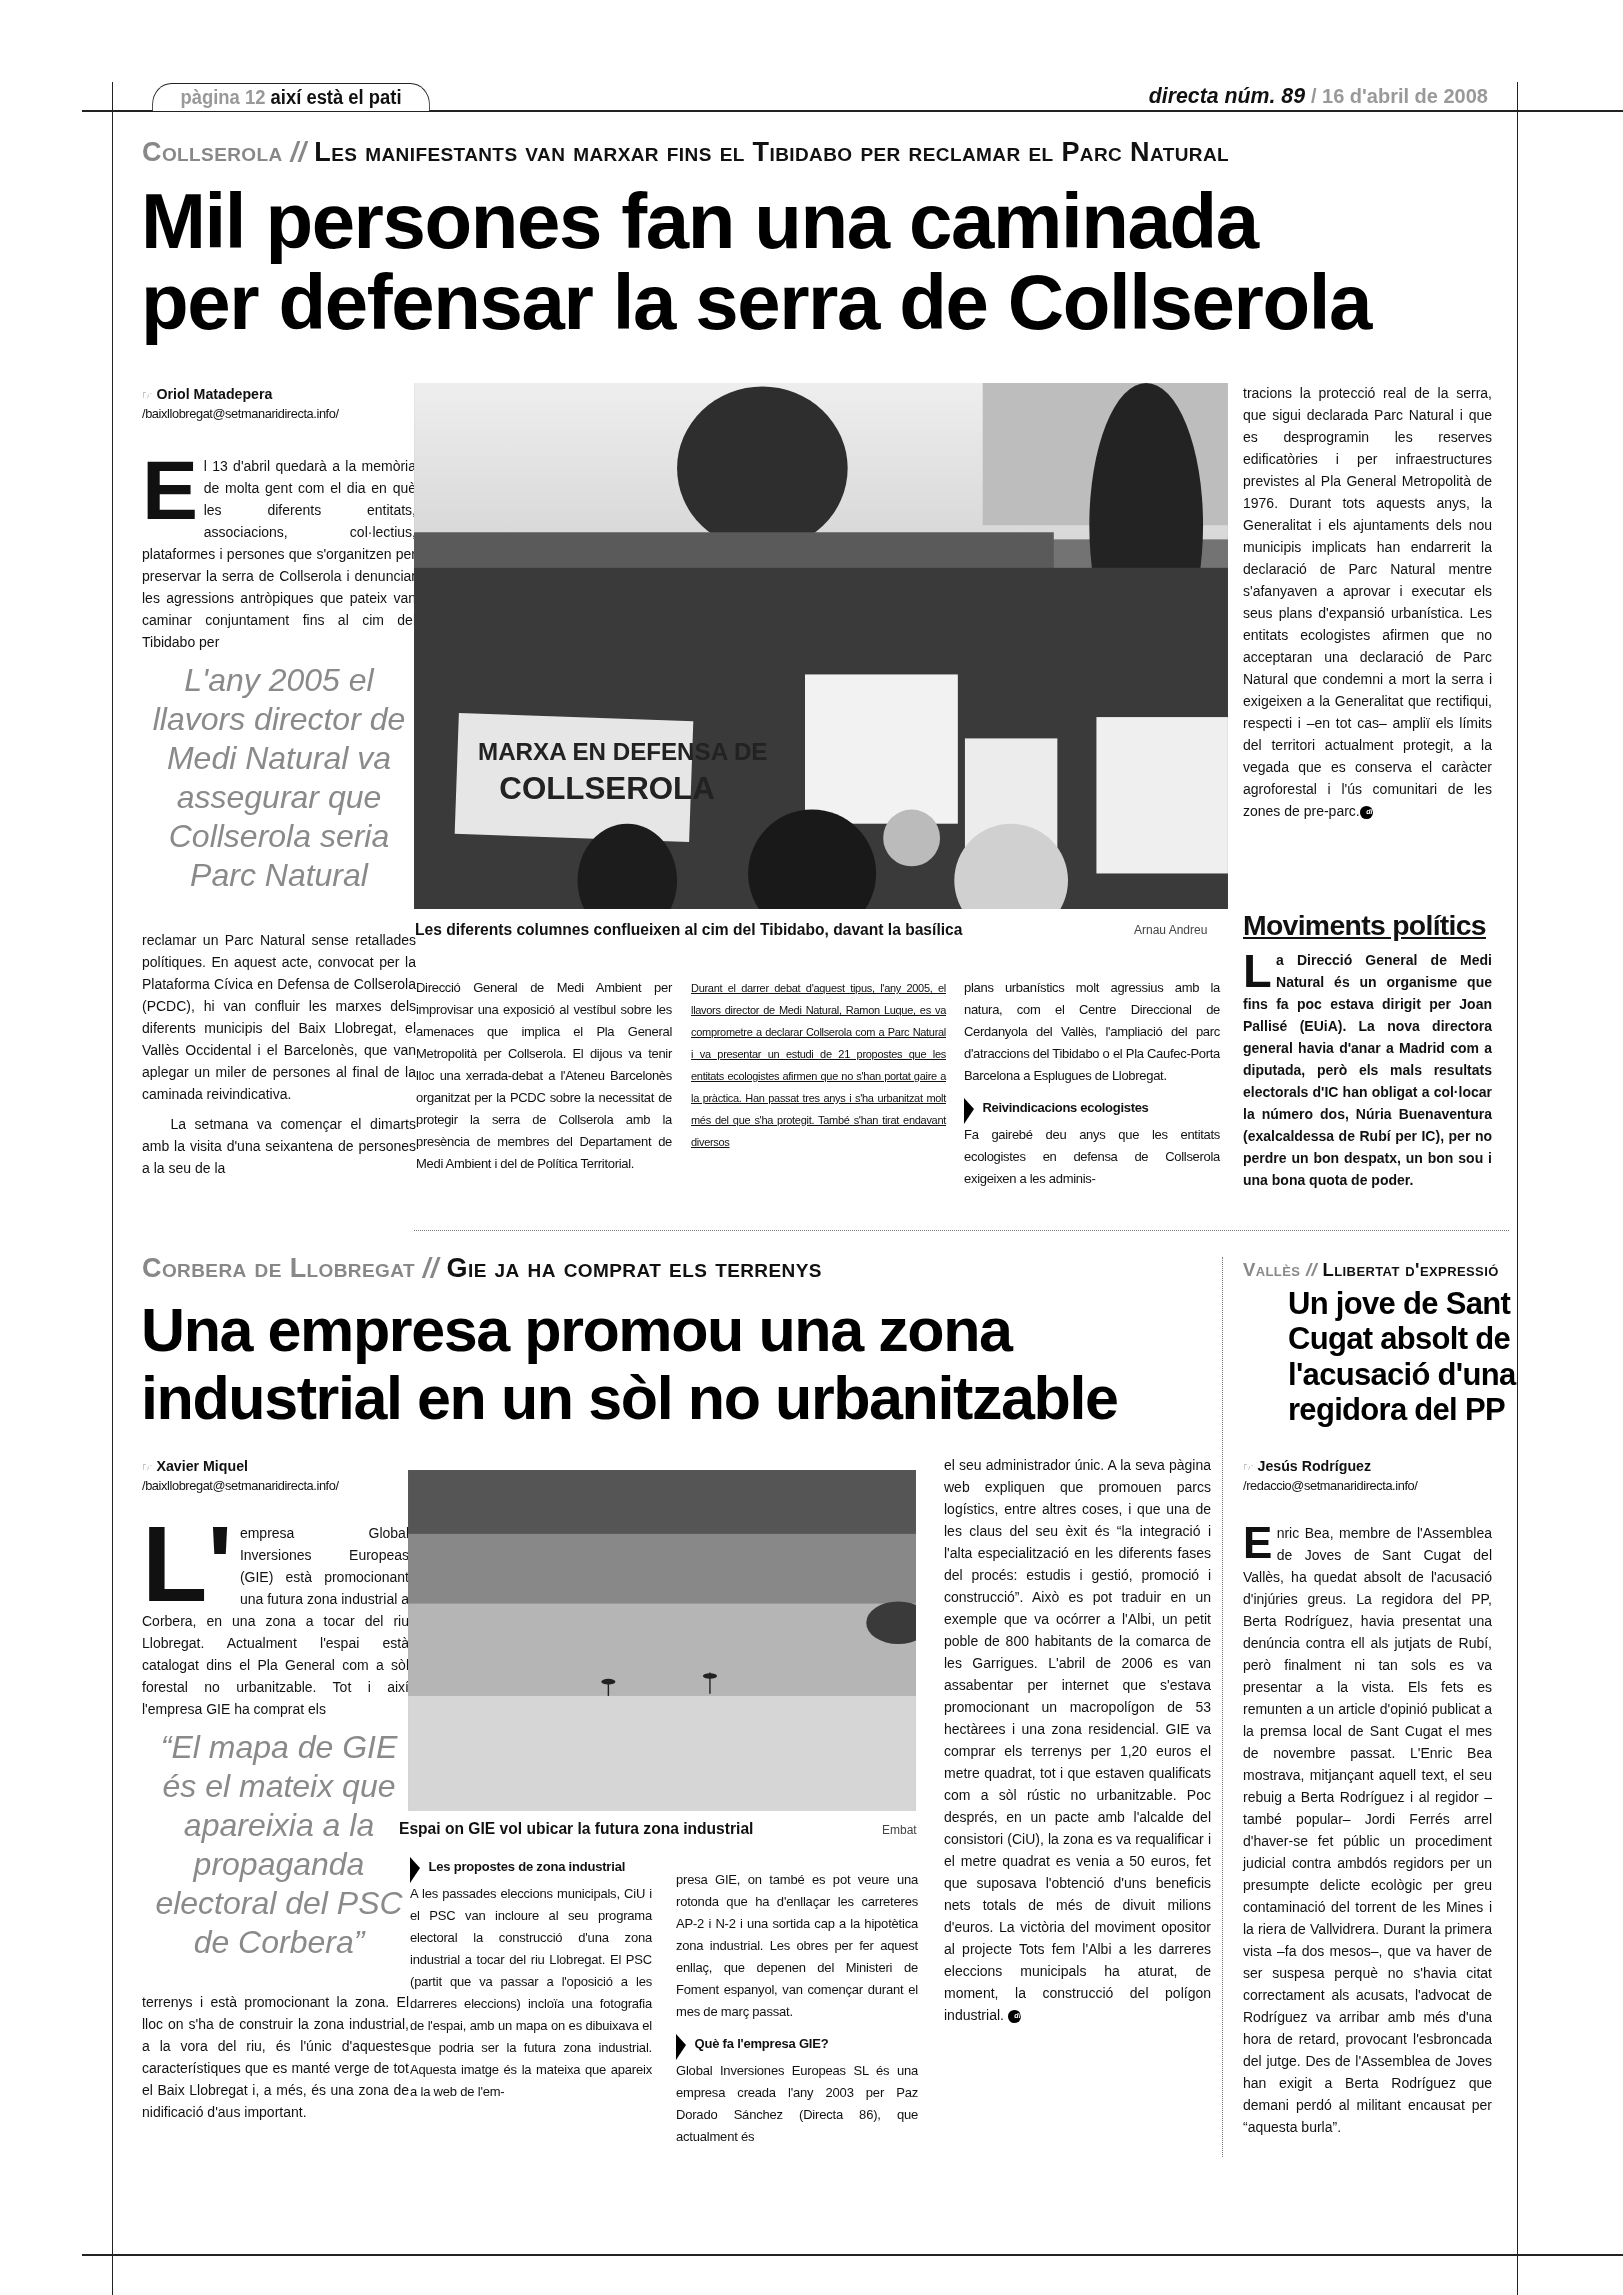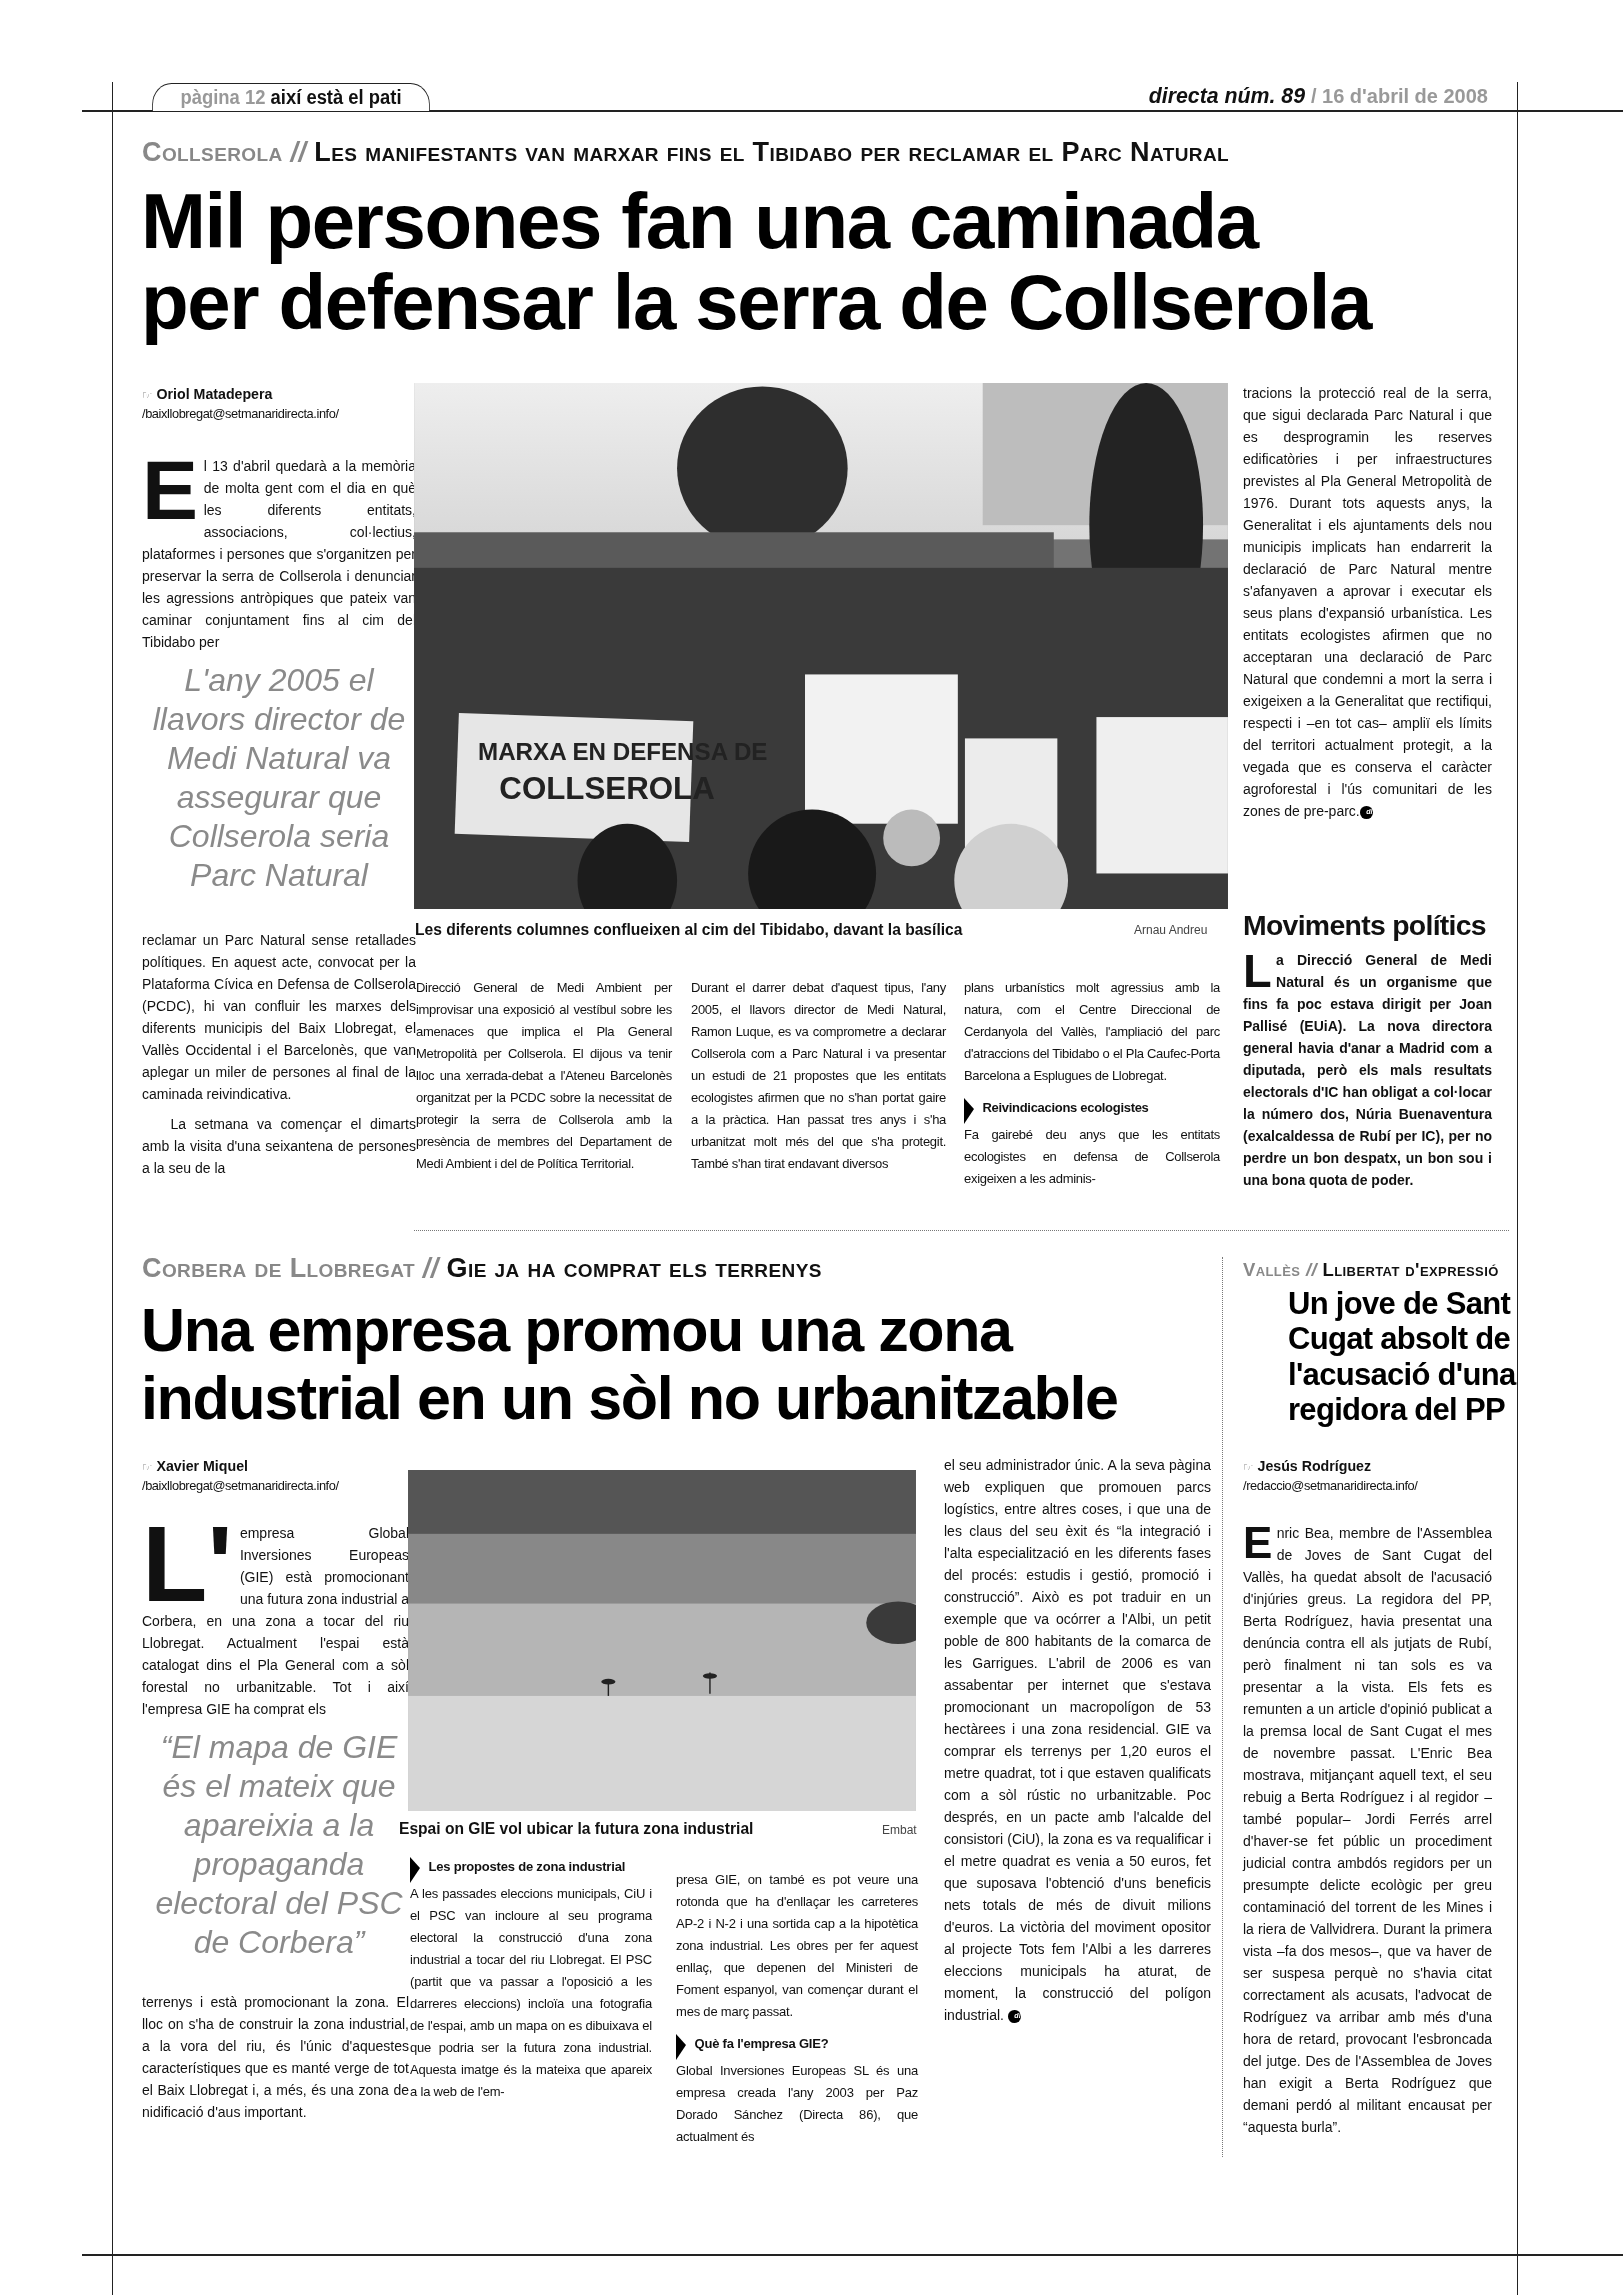--- a/index.html
+++ b/index.html
@@ -58,21 +58,21 @@
   .col { position: absolute; font-size: 14px; line-height: 22px; text-align: justify; hyphens: manual; color: #111; }
   .col p { margin: 0; }
   .col p.indent { text-indent: 28.4px; margin-top: 8px; }
   .dropcap { float: left; font-weight: 900; font-size: 84px; line-height: 63px; margin: 4.3px 5.7px 0 0; font-family: "Liberation Sans", sans-serif; }
   .dropcap.small { font-size: 44px; line-height: 36px; margin: 2.8px 4.3px 0 0; }
   .dropcap.big { font-size: 107px; line-height: 78px; margin: 2.8px 7.1px 0 0; }
 
   .c1a { left: 142px; top: 455px; width: 274px; }
   .c1b { left: 142px; top: 929px; width: 274px; }
   .c2 { left: 416px; top: 977px; width: 256px; font-size: 13px; letter-spacing: -0.3px; }
-  .c3 { left: 691px; top: 977px; width: 255px; font-size: 13px; letter-spacing: -0.3px; }
+  .c3 { left: 691px; top: 977px; width: 255px; font-size: 11px; letter-spacing: -0.3px; text-decoration: underline; }
   .c4 { left: 964px; top: 977px; width: 256px; font-size: 13px; letter-spacing: -0.3px; }
   .c5 { left: 1243px; top: 382px; width: 249px; }
 
   .subhead { font-weight: bold; margin-top: 10px; display: flex; align-items: flex-start; gap: 8.5px; }
   .subhead .tri { display: inline-block; width: 0; height: 0; border-top: 11.4px solid transparent; border-bottom: 15.6px solid transparent; border-left: 10px solid #000; margin-top: 1.4px; }
 
   .pull-quote { position: absolute; font-style: italic; color: #8a8a8a; text-align: center; line-height: 1.22; }
   .pq-1 { left: 142px; top: 661px; width: 274px; font-size: 32px; }
   .pq-2 { left: 142px; top: 1728px; width: 274px; font-size: 32px; }
 
@@ -81,21 +81,21 @@
   .photo-1 { left: 414px; top: 383px; width: 814px; height: 526px; background: #737373; }
   .photo-2 { left: 408px; top: 1470px; width: 508px; height: 341px; background: #aaa; }
   .caption { position: absolute; font-weight: bold; font-size: 15.6px; }
   .credit { position: absolute; font-size: 12px; color: #444; }
   .cap-1 { left: 415px; top: 921px; }
   .cr-1 { left: 1134px; top: 923px; }
   .cap-2 { left: 399px; top: 1820px; }
   .cr-2 { left: 882px; top: 1823px; }
 
   
-  .side-title { position: absolute; left: 1243px; top: 909px; font-weight: bold; font-size: 28.4px; letter-spacing: -0.7px; }
+  .side-title { position: absolute; left: 1243px; top: 909px; font-weight: bold; font-size: 28.4px; letter-spacing: -0.7px; text-decoration: underline; }
   .side-body { position: absolute; left: 1243px; top: 949px; width: 249px; font-weight: bold; font-size: 14px; line-height: 22px; text-align: justify; }
   .side-body .dropcap { font-size: 47px; line-height: 36px; margin: 4.3px 4.3px 0 0; }
 
   .dotline-h { position: absolute; left: 414px; top: 1230px; width: 1095px; border-top: 1.4px dotted #777; }
   .dotline-v { position: absolute; left: 1222px; top: 1257px; height: 900px; border-left: 1.4px dotted #777; }
 
   .end-mark { display: inline-block; width: 12.8px; height: 12.8px; border-radius: 50%; background: #000; color: #fff; font-size: 7.1px; line-height: 12.8px; text-align: right; font-weight: bold; font-style: italic; vertical-align: middle; }
 </style>
 </head>
 <body>

